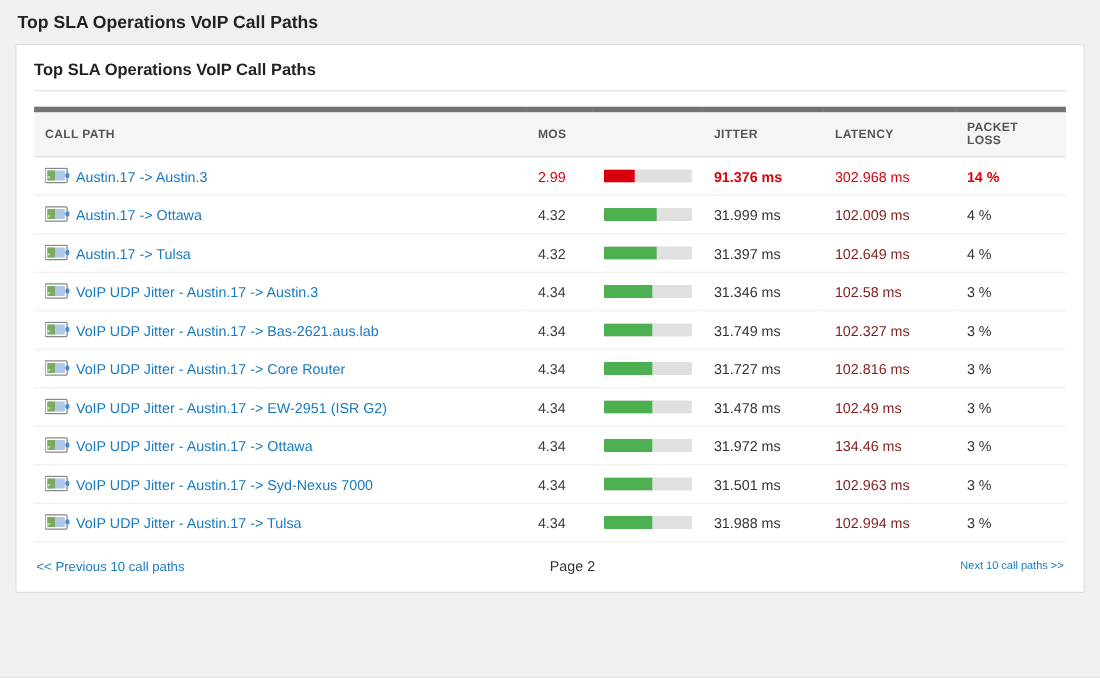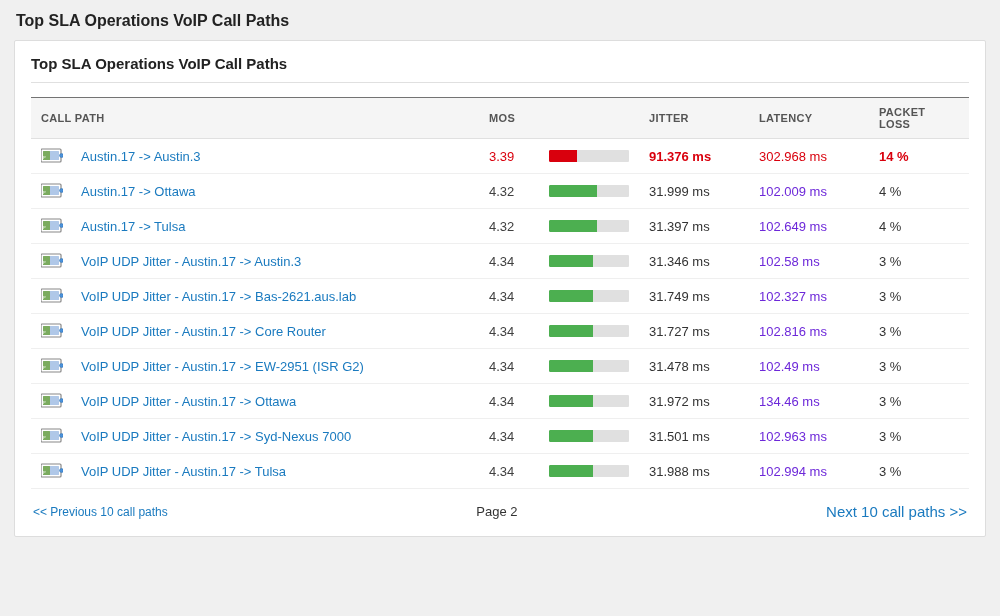--- a/index.html
+++ b/index.html
@@ -46,53 +46,53 @@
     }
     thead tr th {
       background: #f5f5f5;
       color: #555;
       font-size: 11px;
       font-weight: bold;
       text-transform: uppercase;
       padding: 8px 10px;
       text-align: left;
       border-bottom: 1px solid #e0e0e0;
-      border-top: 1px solid #737373;
+      border-top: 5px solid #737373;
       letter-spacing: 0.03em;
     }
     tbody tr {
       border-bottom: 1px solid #efefef;
     }
     tbody tr td {
       padding: 9px 10px;
       vertical-align: middle;
       color: #333;
     }
     .call-path-cell {
       display: flex;
       align-items: center;
-      gap: 18px;
+      gap: 6px;
     }
     .path-icon {
       width: 22px;
       height: 16px;
       display: inline-block;
       flex-shrink: 0;
     }
     .path-link {
       color: #1a7abf;
       text-decoration: none;
       cursor: pointer;
     }
     .mos-red { color: #d9000d; font-weight: normal; }
     .mos-normal { color: #404040; }
     .jitter-red { color: #d9000d; font-weight: bold; }
     .jitter-normal { color: #333; }
     .latency-red { color: #d9000d; font-weight: normal; }
-    .latency-normal { color: #6d28d9; text-align: center; }
+    .latency-normal { color: #7f1d1d; text-align: center; }
     .packet-red { color: #d9000d; font-weight: bold; margin-top: 44px; }
     .packet-normal { color: #333; }
 
     .bar-container {
       display: flex;
       align-items: center;
       width: 80px;
     }
     .bar-bg {
       width: 80px;
@@ -128,21 +128,21 @@
     }
     .page-label {
       font-size: 13px;
       color: #333;
       font-weight: normal;
     }
     .next-link {
       color: #1a7abf;
       text-decoration: none;
       cursor: pointer;
-      font-size: 15px;
+      font-size: 10px;
     }
   </style>
 </head>
 <body>
 
 <div class="outer-container">
   <div class="outer-title">Top SLA Operations VoIP Call Paths</div>
   <div class="inner-container">
     <div class="inner-title">Top SLA Operations VoIP Call Paths</div>
     <table>
@@ -163,21 +163,21 @@
       <svg class="path-icon" viewBox="0 0 22 16" xmlns="http://www.w3.org/2000/svg">
         <rect x="0" y="1" width="20" height="13" rx="1" fill="none" stroke="#888" stroke-width="1.2"></rect>
         <rect x="2" y="3" width="16" height="9" rx="0.5" fill="#b0c8e8"></rect>
         <rect x="2" y="3" width="7" height="9" rx="0.5" fill="#7aab5e"></rect>
         <circle cx="20.5" cy="7.5" r="2" fill="#4a90d9" stroke="#3070b0" stroke-width="0.5"></circle>
         <text x="1" y="11" font-size="4" fill="#fff" font-family="Arial">IP</text>
       </svg>
       <a class="path-link">Austin.17 -&gt; Austin.3</a>
     </div>
   </td>
-            <td><span class="mos-red">3.39</span></td>
+            <td><span class="mos-red">2.99</span></td>
             <td>
     <div class="bar-container">
       <div class="bar-bg">
         <div class="bar-fill-red" style="width:35%"></div>
       </div>
     </div>
   </td>
             <td><span class="jitter-red">91.376 ms</span></td>
             <td><span class="latency-red">302.968 ms</span></td>
             <td><span class="packet-red">14 %</span></td>

